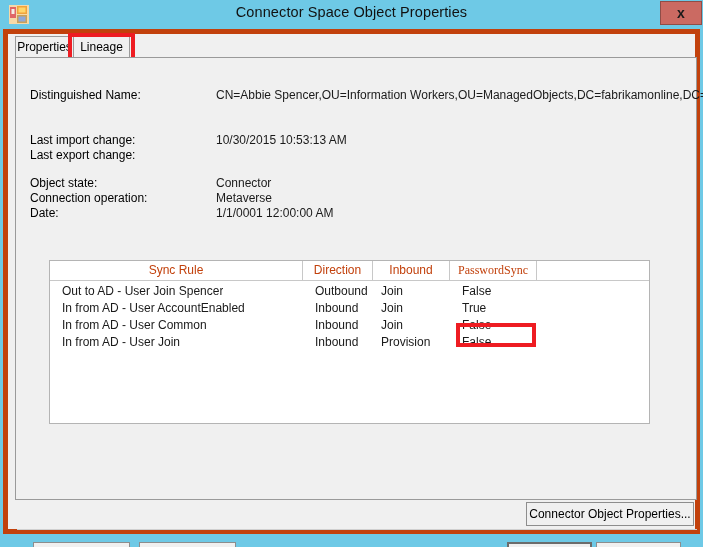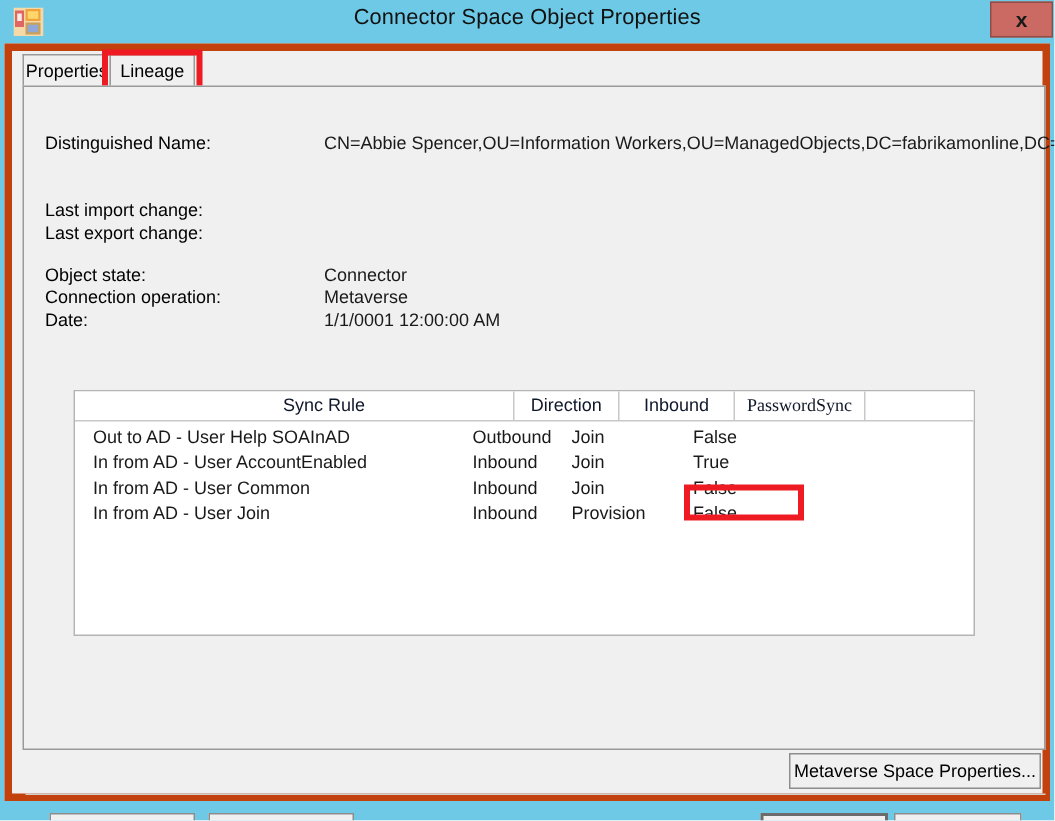--- a/index.html
+++ b/index.html
@@ -137,28 +137,27 @@
     height: 19px;
     background: #ffffff;
     border-bottom: 1px solid #c8c8c8;
   }
   .col-head {
     position: absolute;
     top: 0;
     height: 19px;
     line-height: 18px;
     font-size: 12px;
-    color: #0f172a;
+    color: #c2410c;
     text-align: center;
     border-right: 1px solid #c8c8c8;
     box-sizing: border-box;
     cursor: pointer;
     overflow: hidden;
     white-space: nowrap;
-    margin-left: 40px;
   }
   #ch-syncrule     { left: 0px;   width: 253px; }
   #ch-direction    { left: 253px; width: 70px; }
   #ch-action       { left: 323px; width: 77px; }
   #ch-passwordsync { left: 400px; width: 87px; font-family: Liberation Serif, serif; }
   #ch-filler       { left: 487px; width: 112px; border-right: none; }
 
   .row {
     position: absolute;
     left: 0;
@@ -247,20 +246,21 @@
       </div>
       <div id="tab-highlight"></div>
     </div>
 
     <div id="tabpage">
 
       <div class="field-label" style="left:14px; top:30px;">Distinguished Name:</div>
       <div class="field-value" style="top:30px;">CN=Abbie Spencer,OU=Information Workers,OU=ManagedObjects,DC=fabrikamonline,DC=com</div>
 
       <div class="field-label" style="left:14px; top:75px;">Last import change:</div>
+      <div class="field-value" style="top:75px;">10/30/2015 10:53:13 AM</div>
 
       <div class="field-label" style="left:14px; top:90px;">Last export change:</div>
       <div class="field-value" style="top:90px;"></div>
 
       <div class="field-label" style="left:14px; top:118px;">Object state:</div>
       <div class="field-value" style="top:118px;">Connector</div>
 
       <div class="field-label" style="left:14px; top:133px;">Connection operation:</div>
       <div class="field-value" style="top:133px;">Metaverse</div>
 
@@ -270,21 +270,21 @@
       <div id="listbox">
         <div id="list-header">
           <div class="col-head" id="ch-syncrule">Sync Rule</div>
           <div class="col-head" id="ch-direction">Direction</div>
           <div class="col-head" id="ch-action">Inbound</div>
           <div class="col-head" id="ch-passwordsync">PasswordSync</div>
           <div class="col-head" id="ch-filler"></div>
         </div>
 
         <div class="row" style="top:22px;">
-          <span class="cell c-rule">Out to AD - User Help SOAInAD</span>
+          <span class="cell c-rule">Out to AD - User Join Spencer</span>
           <span class="cell c-dir">Outbound</span>
           <span class="cell c-act">Join</span>
           <span class="cell c-pwd">False</span>
         </div>
         <div class="row" style="top:39px;padding-left:25px;">
           <span class="cell c-rule">In from AD - User AccountEnabled</span>
           <span class="cell c-dir">Inbound</span>
           <span class="cell c-act">Join</span>
           <span class="cell c-pwd">True</span>
         </div>
@@ -298,21 +298,21 @@
           <span class="cell c-rule">In from AD - User Join</span>
           <span class="cell c-dir">Inbound</span>
           <span class="cell c-act">Provision</span>
           <span class="cell c-pwd">False</span>
         </div>
 
         <div id="true-highlight"></div>
       </div>
 
       <div class="btn" id="btn-metaverse">
-        <span>Metaverse Space Properties...</span>
+        <span>Connector Object Properties...</span>
       </div>
     </div>
 
     <div id="footer-sep"></div>
 
     <div class="btn" id="btn-preview">
       <span>Preview...</span>
     </div>
     <div class="btn" id="btn-log">
       <span>Log...</span>

